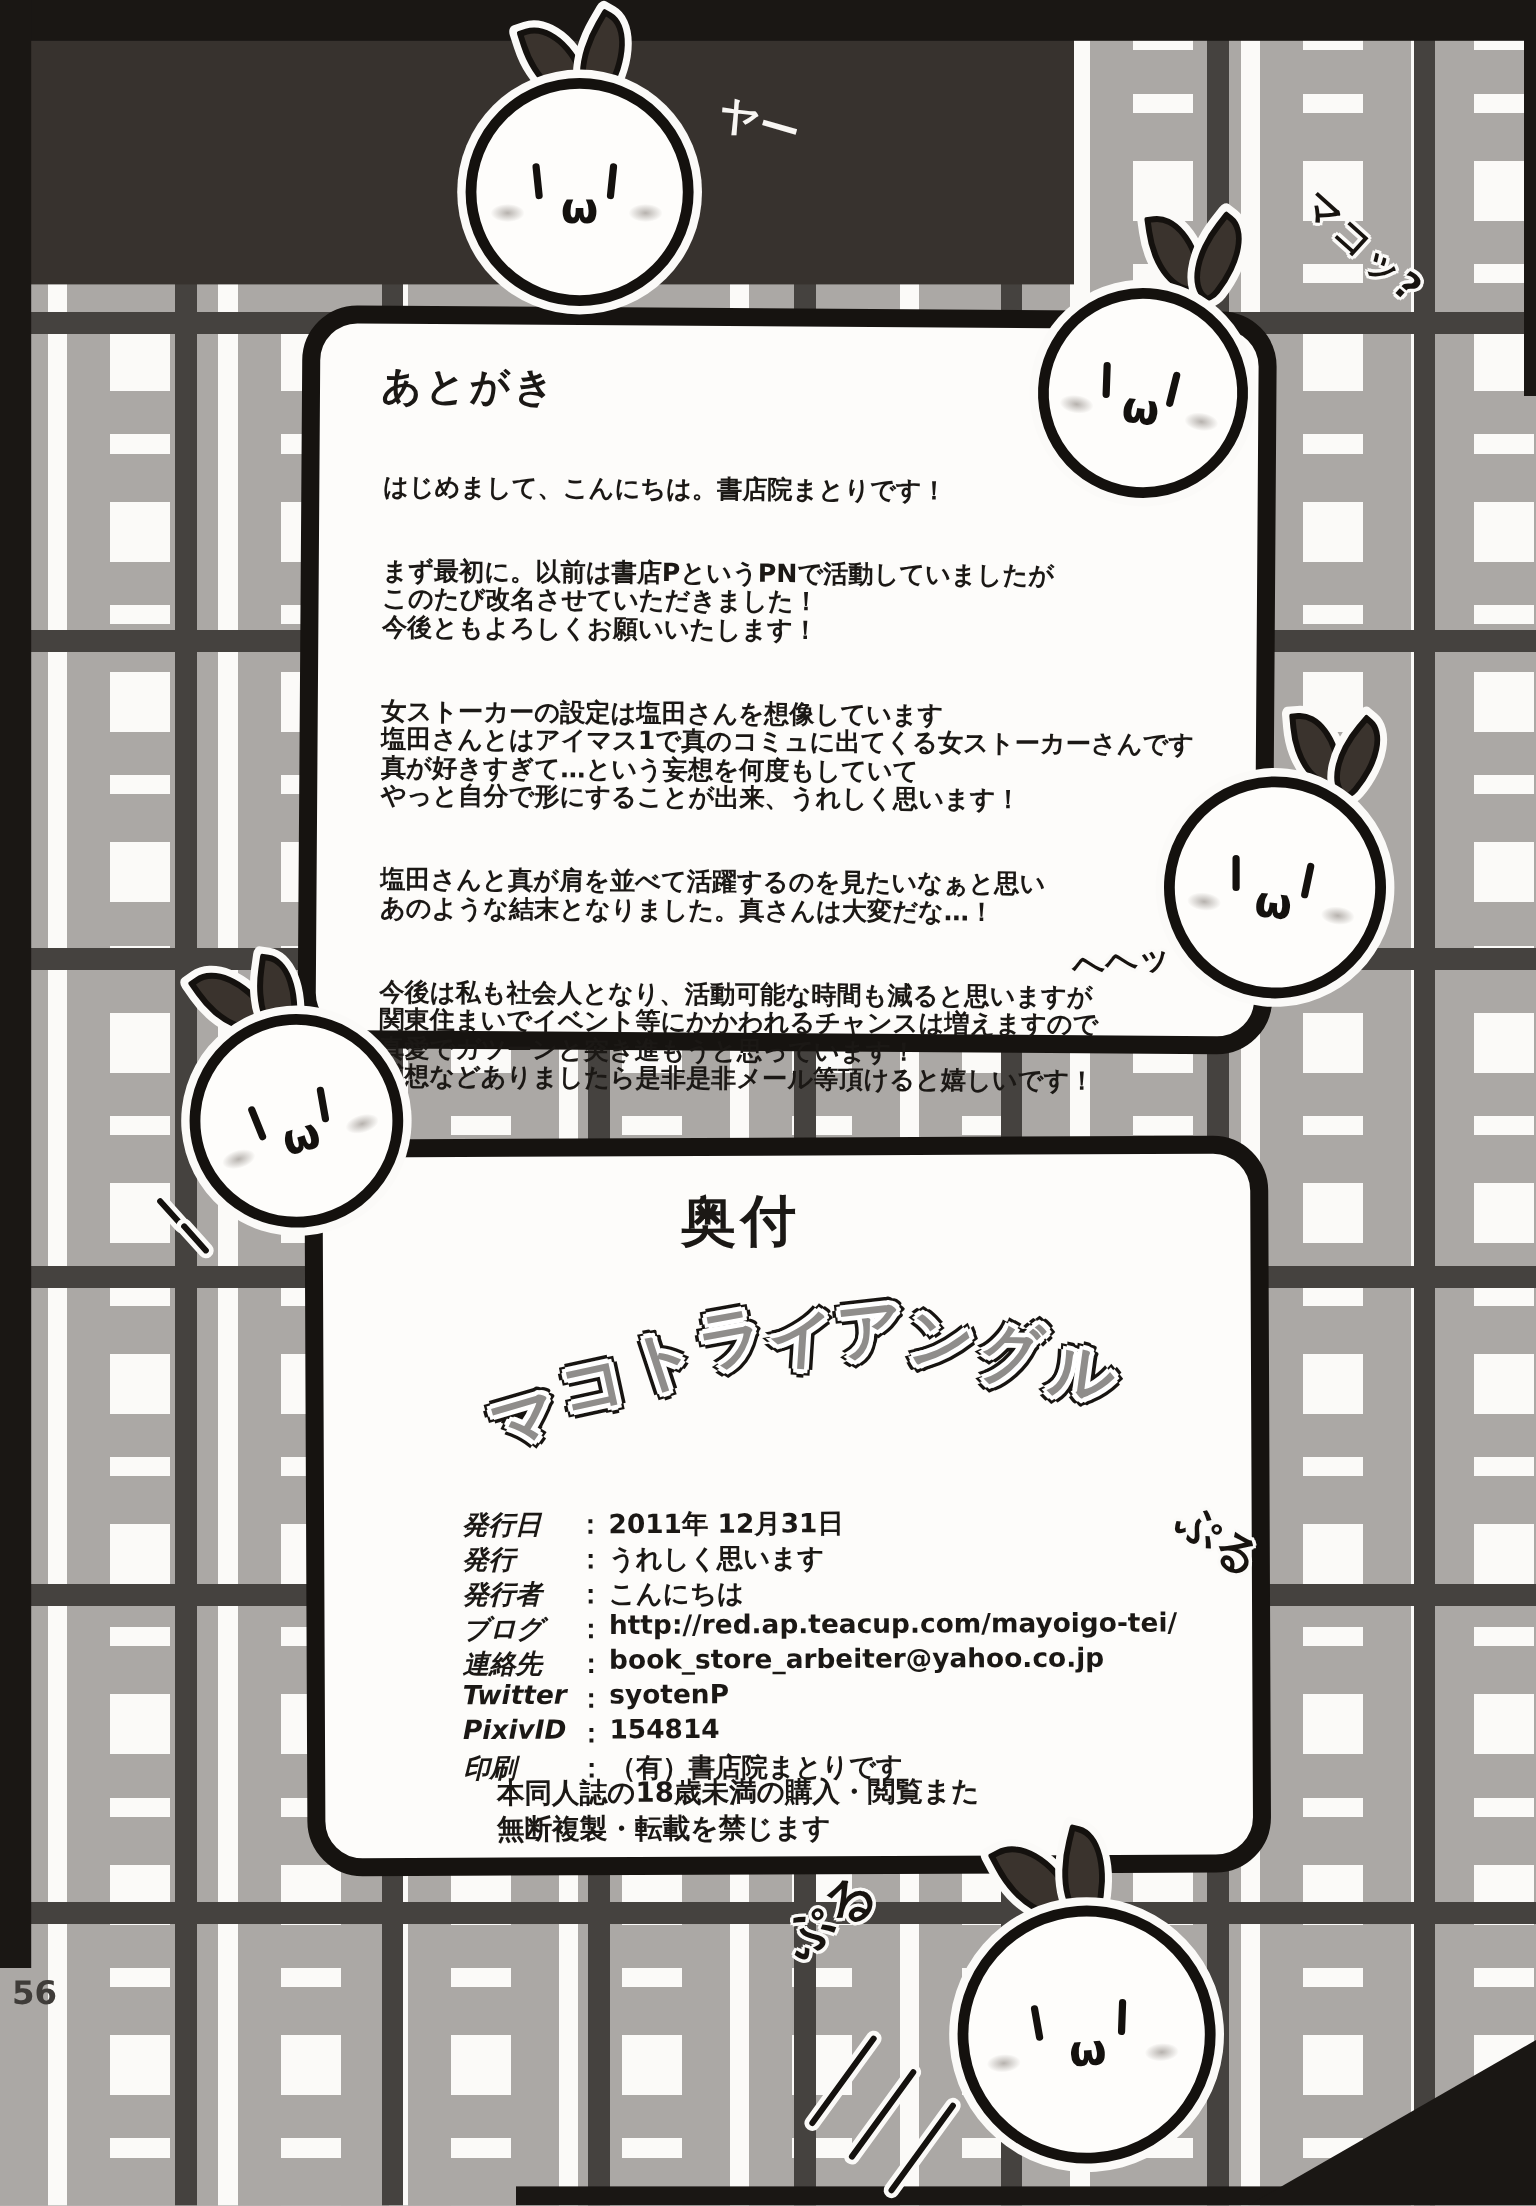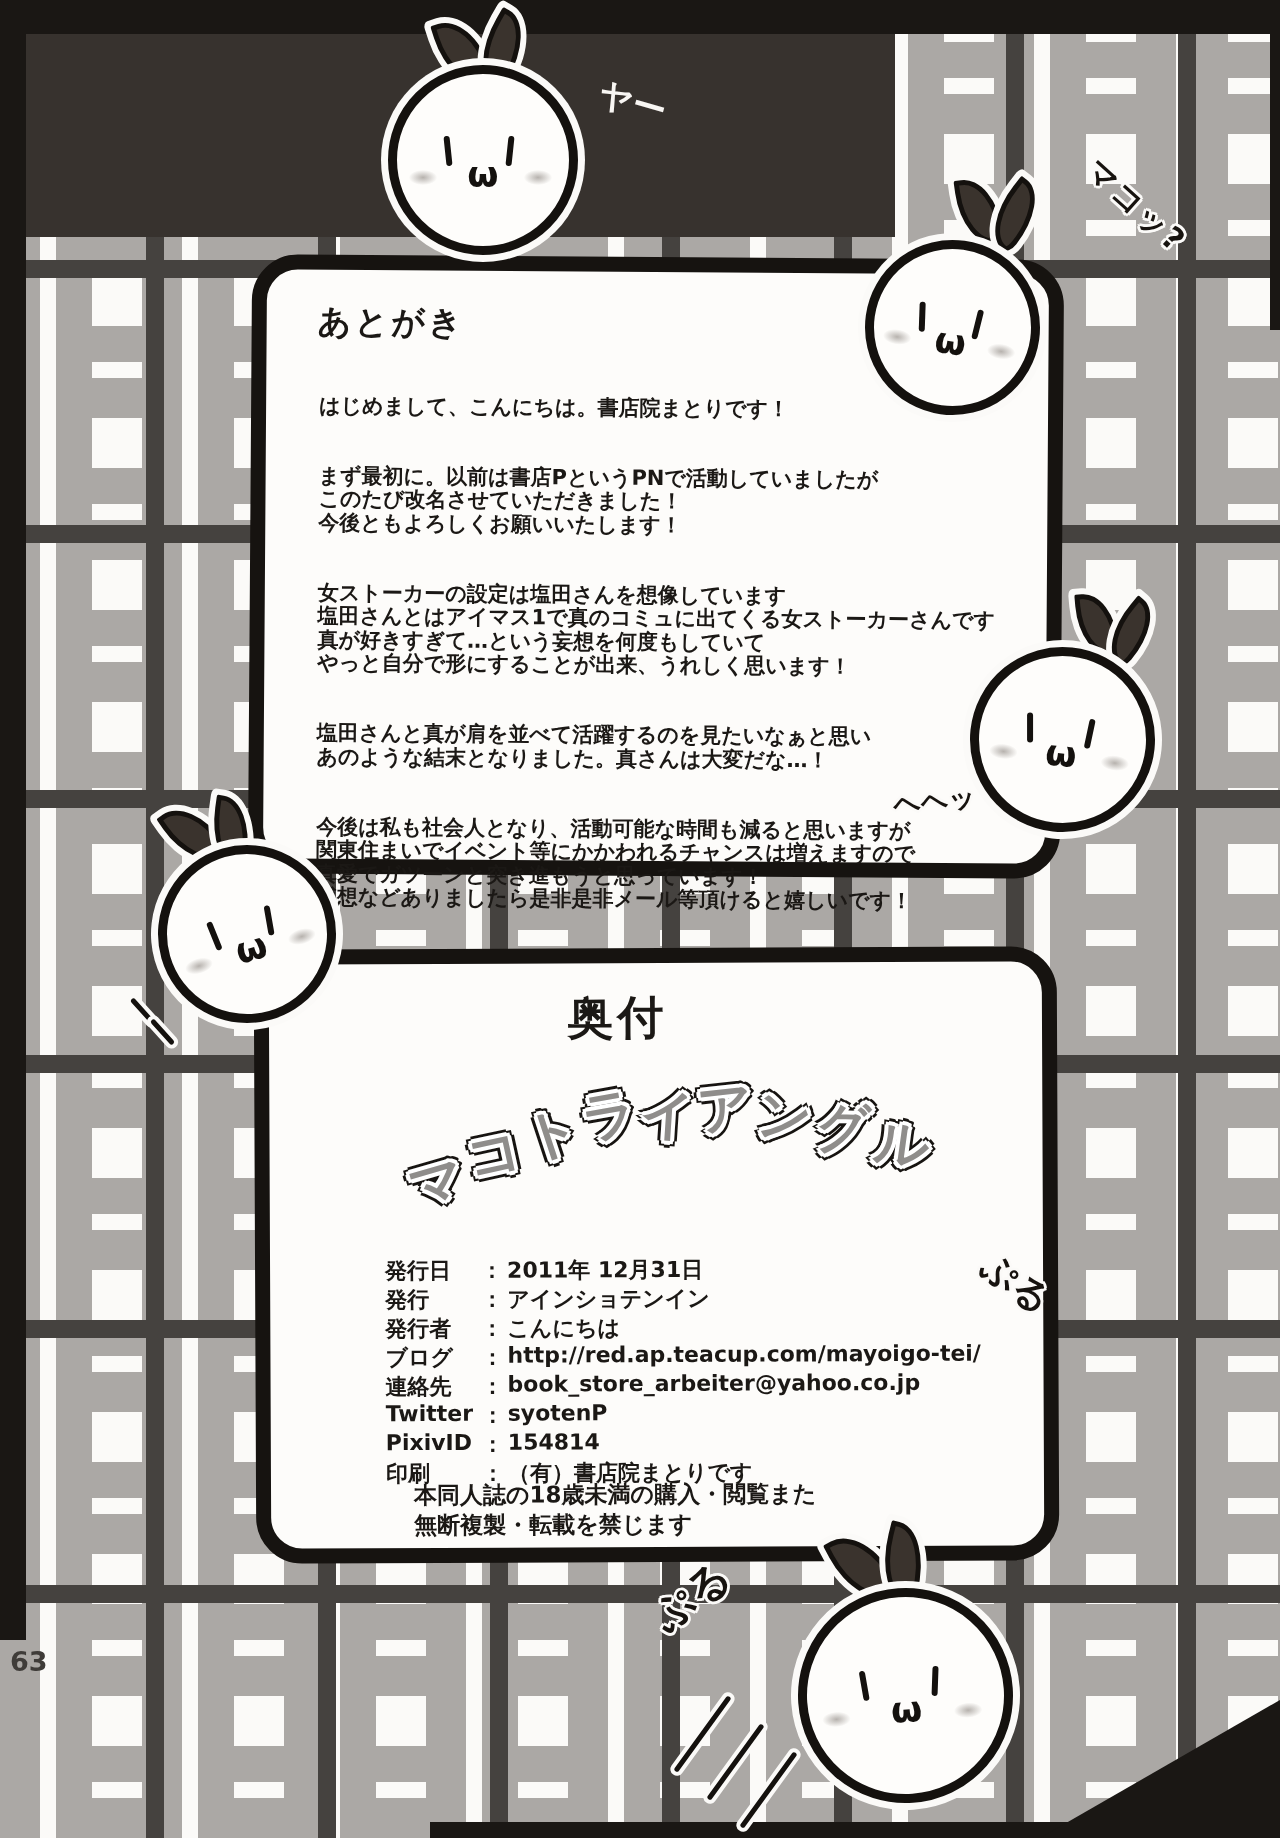--- a/index.html
+++ b/index.html
@@ -32,21 +32,21 @@
   .logo span:nth-child(2){transform:translateY(20px) rotate(-10deg);}
   .logo span:nth-child(3){transform:translateY(2px) rotate(-16deg);}
   .logo span:nth-child(4){transform:translateY(-14px) rotate(-8deg);}
   .logo span:nth-child(5){transform:translateY(-12px) rotate(6deg);}
   .logo span:nth-child(6){transform:translateY(-16px) rotate(-4deg);}
   .logo span:nth-child(7){transform:translateY(-6px) rotate(8deg);}
   .logo span:nth-child(8){transform:translateY(8px) rotate(4deg);}
   .logo span:nth-child(9){transform:translateY(26px) rotate(10deg);}
   .info{position:absolute;left:115px;top:292px;font-size:22px;font-weight:700;}
   .info .row{display:flex;height:29px;align-items:flex-start;}
-  .info .lbl{display:inline-block;width:96px;}
+  .info .lbl{display:inline-block;width:96px;font-style:italic;}
   .info .col{display:inline-block;width:26px;}
   .disc{position:absolute;left:143px;top:516px;font-size:23px;font-weight:700;line-height:30px;}
   .mascot{position:absolute;}
   .head{position:absolute;box-sizing:border-box;background:#fefdfb;border:9px solid #14110e;
     border-radius:50%;box-shadow:0 0 0 7px #fbfaf8;}
   .leaf{position:absolute;box-sizing:border-box;background:#3a332d;border:5px solid #14110e;
     border-radius:4% 98% 22% 98%;box-shadow:0 0 0 6px #fbfaf8;}
   .eye{position:absolute;width:6px;height:30px;background:#14110e;border-radius:3px;}
   .eye-l{left:28%;top:36%;transform:rotate(-6deg);}
   .eye-r{left:64%;top:36%;transform:rotate(6deg);}
@@ -114,21 +114,21 @@
     </div>
     <div class="info">
       <div class="row">
           <span class="lbl">発行日</span>
           <span class="col">：</span>
           <span>2011年 12月31日</span>
         </div>
       <div class="row">
           <span class="lbl">発行</span>
           <span class="col">：</span>
-          <span>アインショテンイン</span>
+          <span>うれしく思います</span>
         </div>
       <div class="row">
           <span class="lbl">発行者</span>
           <span class="col">：</span>
           <span>こんにちは</span>
         </div>
       <div class="row">
           <span class="lbl">ブログ</span>
           <span class="col">：</span>
           <span>http://red.ap.teacup.com/mayoigo-tei/</span>
@@ -225,14 +225,14 @@
   <div class="sfx sfx-dark" style="left:893px;top:783px;font-size:27px;transform:rotate(-6deg);">ヘヘッ</div>
   <div class="sfx sfx-dark" style="left:978px;top:1258px;font-size:37px;transform:rotate(36deg);">ぷる</div>
   <div class="sfx sfx-dark" style="left:648px;top:1568px;font-size:42px;transform:rotate(-36deg);">ぷる</div>
 
   <div class="stroke" style="left:140px;top:995px;width:5px;height:32px;transform:rotate(-42deg);"></div>
   <div class="stroke" style="left:160px;top:1016px;width:5px;height:32px;transform:rotate(-42deg);"></div>
   <div class="stroke" style="left:700px;top:1688px;width:5px;height:92px;transform:rotate(36deg);"></div>
   <div class="stroke" style="left:733px;top:1716px;width:5px;height:92px;transform:rotate(36deg);"></div>
   <div class="stroke" style="left:766px;top:1744px;width:5px;height:92px;transform:rotate(36deg);"></div>
 
-  <div class="pageno">63</div>
+  <div class="pageno">56</div>
 </div>
 
 </body></html>

